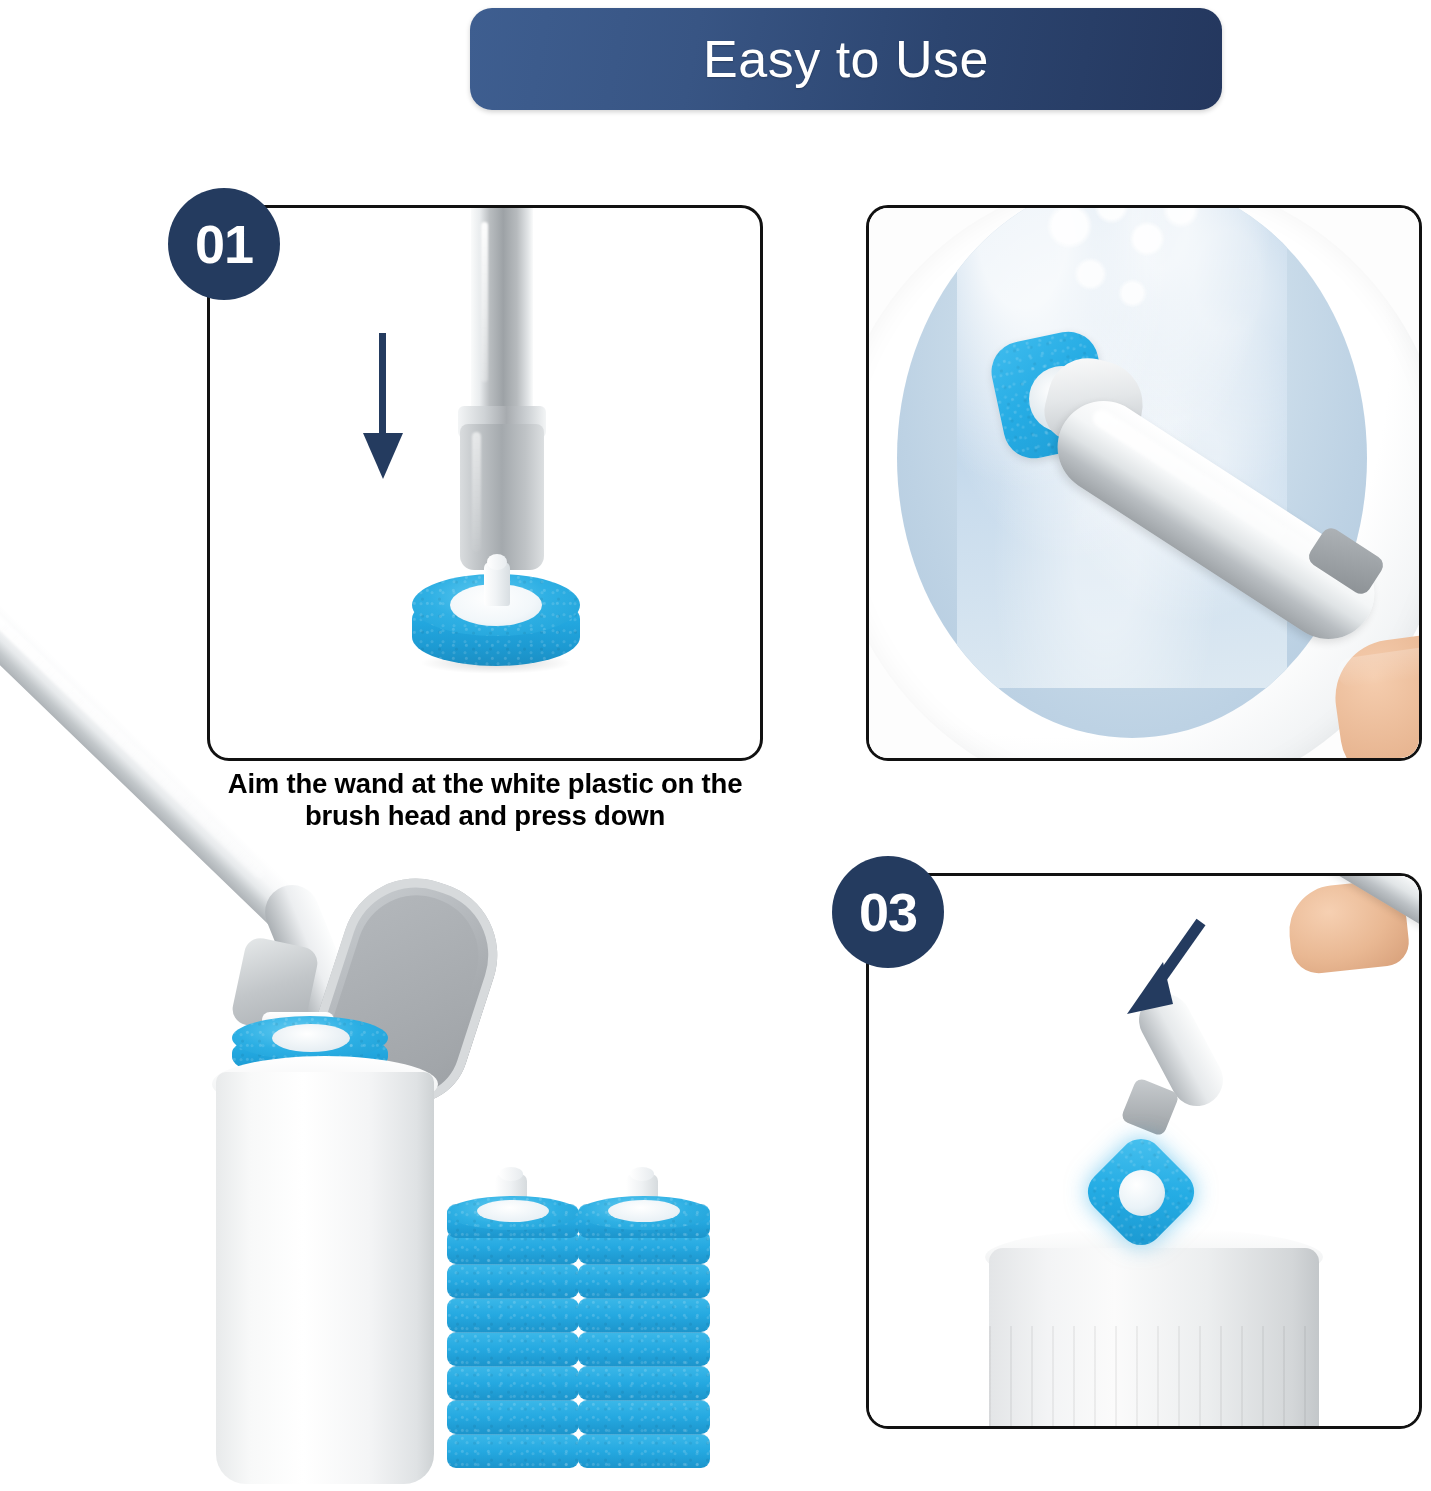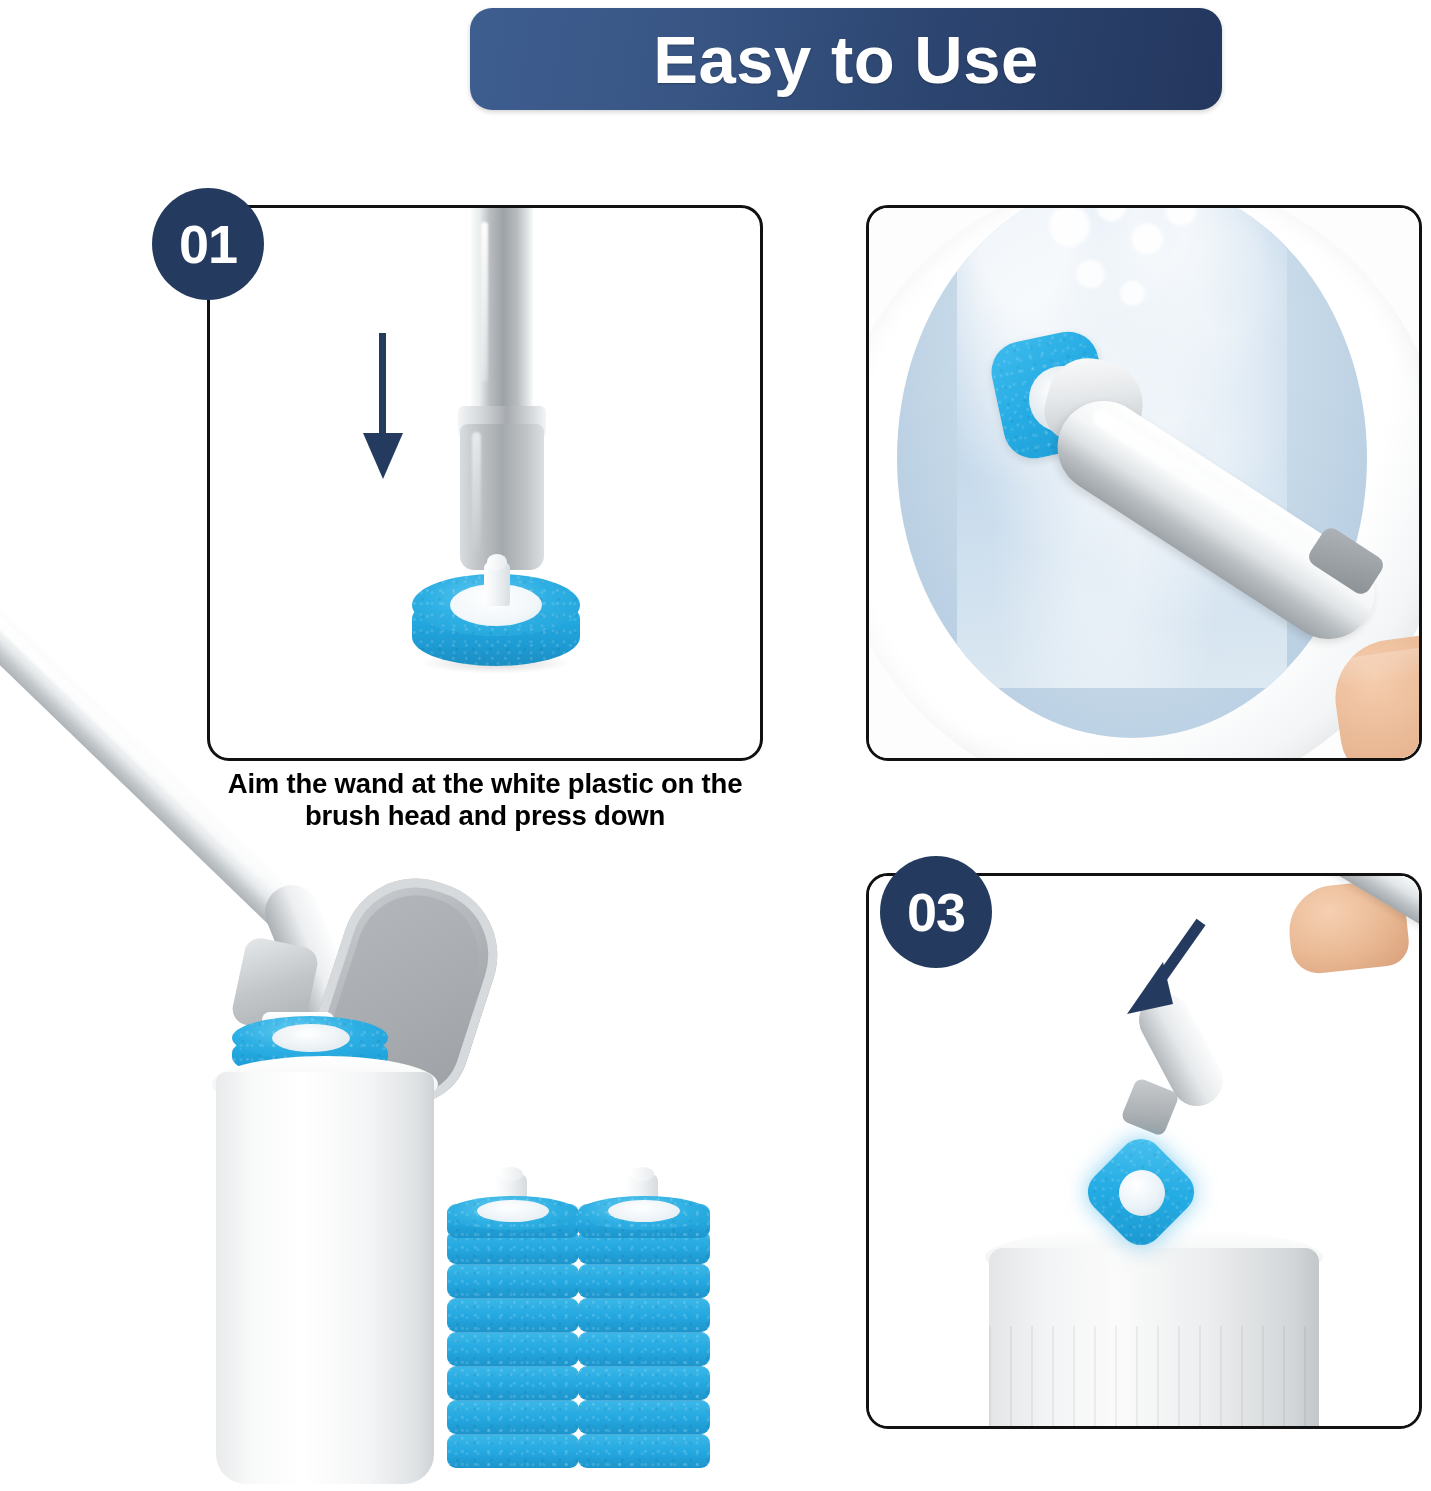--- a/index.html
+++ b/index.html
@@ -13,41 +13,41 @@
 
   
   .header-banner{
     position:absolute; left:470px; top:8px; width:752px; height:102px;
     background:linear-gradient(100deg,#3e5e90 0%,#385584 30%,#2c4570 62%,#24375e 100%);
     border-radius:22px;
     display:flex; align-items:center; justify-content:center;
     box-shadow:0 2px 5px rgba(0,0,0,.18);
   }
   .header-title{
-    color:#ffffff; font-size:67px; font-weight:bold; letter-spacing:.5px;
+    color:#ffffff; font-size:52px; font-weight:normal; letter-spacing:.5px;
     line-height:1; white-space:nowrap;
     text-shadow:0 1px 2px rgba(0,0,0,.25);
   }
 
   
   .panel{ position:absolute; border:3px solid #111; border-radius:22px; background:#fff; overflow:hidden; }
   #panel-1{ left:207px; top:205px; width:556px; height:556px; }
   #panel-2{ left:866px; top:205px; width:556px; height:556px; }
   #panel-3{ left:866px; top:873px; width:556px; height:556px; }
 
   .badge{
     position:absolute; width:112px; height:112px; border-radius:50%;
     background:#243b5f; color:#fff;
     display:flex; align-items:center; justify-content:center;
     font-size:54px; font-weight:bold; letter-spacing:-1px;
     z-index:6;
   }
-  #badge-1{ left:152px; top:188px;justify-content:center; }
+  #badge-1{ left:168px; top:188px;justify-content:center; }
   #badge-2{ left:832px; top:188px; }
-  #badge-3{ left:880px; top:856px; }
+  #badge-3{ left:832px; top:856px; }
 
   .caption{
     position:absolute; text-align:center; color:#000;
     font-size:27.5px; font-weight:bold; line-height:1.18; letter-spacing:-.2px;
   }
   #caption-1{ left:200px; top:768px; width:570px; }
   #caption-2{ left:862px; top:768px; width:570px; }
   #caption-3{ left:862px; top:1442px; width:570px; }
 
   

